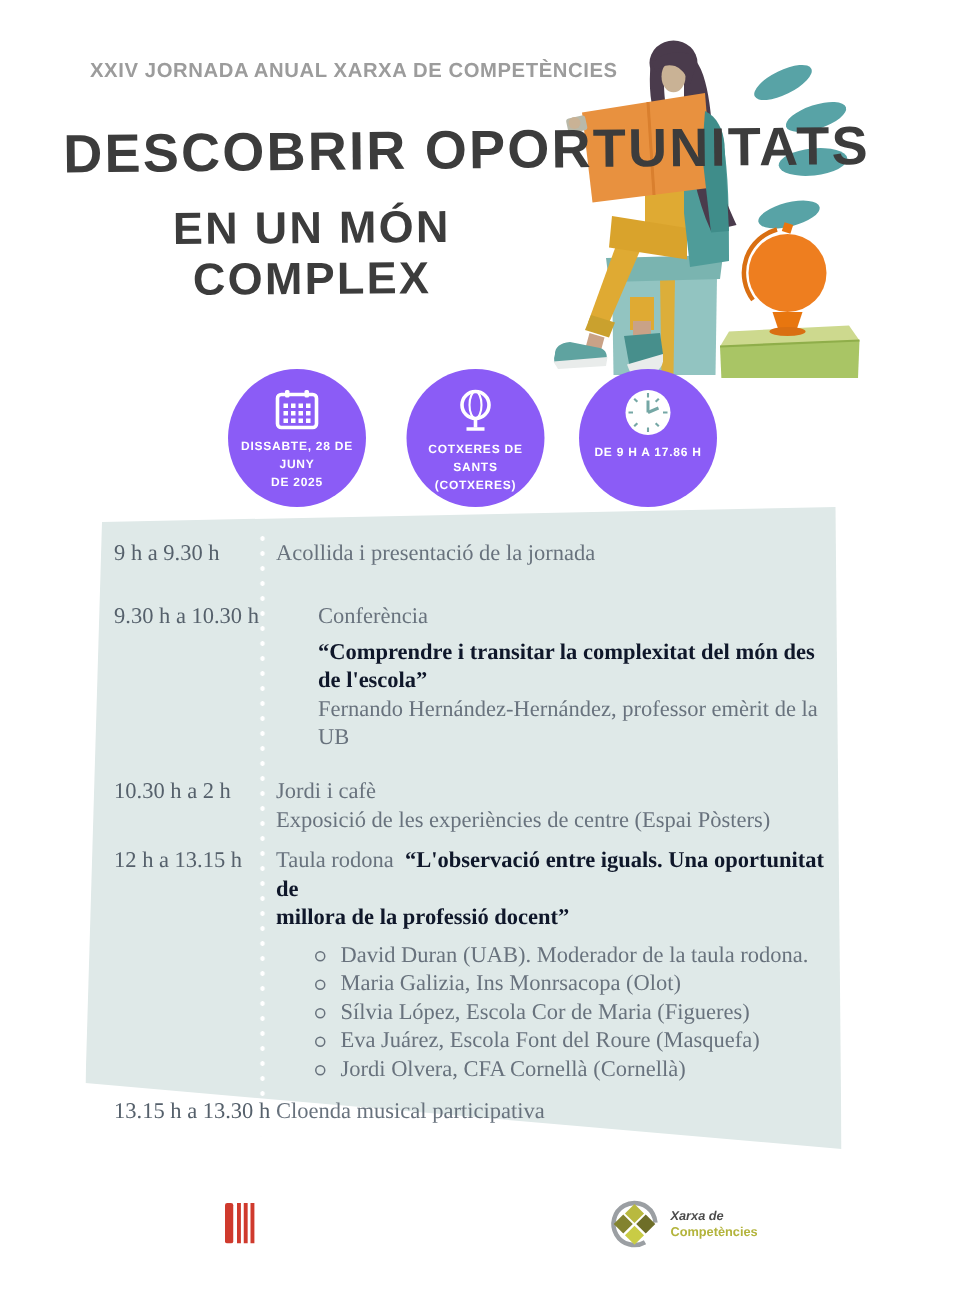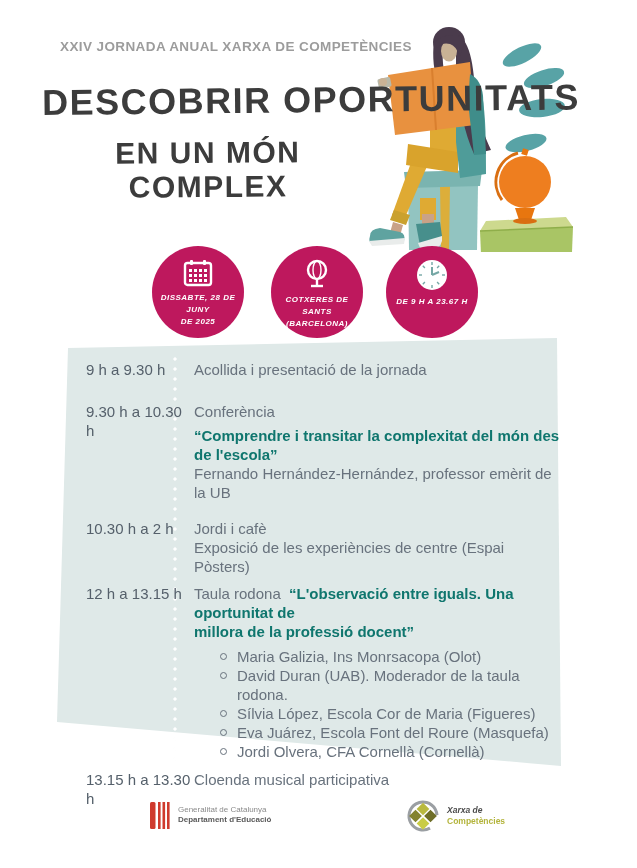--- a/index.html
+++ b/index.html
@@ -14,41 +14,41 @@
           transform-origin:left top;}
   .title2{position:absolute;left:58px;top:136px;width:300px;text-align:center;
           font-size:30px;font-weight:bold;letter-spacing:1.5px;color:#3c3c3c;z-index:5;
           transform:rotate(-.4deg);}
 
   
   .illo{position:absolute;left:352px;top:22px;width:250px;height:230px;z-index:2;}
 
   
   .badge{position:absolute;top:246px;width:92px;height:92px;border-radius:50%;
-         background:#be185d;color:#fff;text-align:center;box-sizing:border-box;
-         padding-top:13px;z-index:4;font-style:italic;}
+         background:#8b5cf6;color:#fff;text-align:center;box-sizing:border-box;
+         padding-top:13px;z-index:4;}
   .badge svg{display:block;margin:0 auto;}
   .badge .btxt{margin-top:5px;font-size:8px;font-weight:bold;letter-spacing:.5px;
                line-height:1.5;}
   .badge.b1{left:152px;} .badge.b2{left:271px;} .badge.b3{left:386px;}
 
   
   .panel{position:absolute;left:40px;top:330px;width:530px;height:450px;z-index:3;}
   .panel .bg{position:absolute;inset:0;background:#dfe9e8;
              clip-path:polygon(28px 18px,517px 8px,521px 436px,17px 392px);}
   .dotline{position:absolute;left:133px;top:24px;width:4px;height:408px;
            background-image:radial-gradient(circle,#ffffff 1.5px,rgba(255,255,255,0) 1.7px);
            background-size:4px 10px;background-repeat:repeat-y;}
   .sched{position:absolute;left:36px;top:30px;width:478px;
-         font-family:Liberation Sans, sans-serif;font-size:15px;color:#68727d;margin-left:10px;}
+         font-family:Liberation Serif, serif;font-size:15px;color:#68727d;}
   .row{display:flex;align-items:flex-start;}
   .time{width:108px;flex:none;color:#55606b;line-height:19px;}
   .content{flex:1;line-height:19px;}
-  .hl{color:#0f766e;font-weight:bold;}
-  .m-r1{margin-bottom:23px;} .m-r2{margin-bottom:17px;} .m-r3{margin-bottom:8px;}
+  .hl{color:#0f172a;font-weight:bold;}
+  .m-r1{margin-bottom:23px;} .m-r2{margin-bottom:17px;gap:28px;} .m-r3{margin-bottom:8px;}
   .m-r4{margin-bottom:9px;}
   .quote-gap{margin-top:5px;}
   .bullets{margin-top:6px;}
   .bullet{display:flex;align-items:flex-start;line-height:19px;}
   .bdot{width:5px;height:5px;border:1.2px solid #68727d;border-radius:50%;
         flex:none;margin:6px 10px 0 26px;}
 
   
   .foot-gen{position:absolute;left:150px;top:802px;display:flex;align-items:flex-start;z-index:4;}
   .gen-txt{margin-left:8px;font-size:8px;line-height:1.3;padding-top:3px;}
@@ -154,42 +154,42 @@
 
   <div class="badge b2">
     <svg width="30" height="30" viewBox="0 0 30 30">
       <circle cx="15" cy="11" r="9" fill="none" stroke="#fff" stroke-width="2.4"></circle>
       <ellipse cx="15" cy="11" rx="4" ry="9" fill="none" stroke="#fff" stroke-width="1.4"></ellipse>
       <line x1="15" y1="20" x2="15" y2="26" stroke="#fff" stroke-width="2.4"></line>
       <line x1="9" y1="27" x2="21" y2="27" stroke="#fff" stroke-width="2.4"></line>
     </svg>
     <div class="btxt">
       <div>COTXERES DE SANTS</div>
-      <div>(BARCELONA)</div>
+      <div>(COTXERES)</div>
     </div>
   </div>
 
   <div class="badge b3">
     <svg width="32" height="32" viewBox="0 0 32 32">
       <circle cx="16" cy="16" r="15" fill="#fff"></circle>
       <g stroke="#75a7a5" stroke-width="1.4">
         <line x1="16" y1="3" x2="16" y2="6"></line>
           <line x1="16" y1="26" x2="16" y2="29"></line>
         <line x1="3" y1="16" x2="6" y2="16"></line>
           <line x1="26" y1="16" x2="29" y2="16"></line>
         <line x1="6.8" y1="6.8" x2="8.9" y2="8.9"></line>
           <line x1="23.2" y1="6.8" x2="21.1" y2="8.9"></line>
         <line x1="6.8" y1="25.2" x2="8.9" y2="23.1"></line>
           <line x1="23.2" y1="25.2" x2="21.1" y2="23.1"></line>
       </g>
       <line x1="16" y1="16" x2="16" y2="8" stroke="#75a7a5" stroke-width="2"></line>
       <line x1="16" y1="16" x2="23" y2="13" stroke="#75a7a5" stroke-width="2"></line>
     </svg>
     <div class="btxt">
-      <div>DE 9 H A 23.67 H</div>
+      <div>DE 9 H A 17.86 H</div>
     </div>
   </div>
 
   <div class="panel">
     <div class="bg"></div>
     <div class="dotline"></div>
     <div class="sched">
 
       <div class="row m-r1">
         <div class="time">9 h a 9.30 h</div>
@@ -214,25 +214,25 @@
       </div>
 
       <div class="row m-r4">
         <div class="time">12 h a 13.15 h</div>
         <div class="content">
           <div><span>Taula rodona</span>&nbsp; <span class="hl">“L'observació entre iguals. Una oportunitat de</span></div>
           <div class="hl">millora de la professió docent”</div>
           <div class="bullets">
             <div class="bullet">
                 <span class="bdot"></span>
+                <span>David Duran (UAB). Moderador de la taula rodona.</span>
+              </div>
+            <div class="bullet">
+                <span class="bdot"></span>
                 <span>Maria Galizia, Ins Monrsacopa (Olot)</span>
-              </div>
-            <div class="bullet">
-                <span class="bdot"></span>
-                <span>David Duran (UAB). Moderador de la taula rodona.</span>
               </div>
             <div class="bullet">
                 <span class="bdot"></span>
                 <span>Sílvia López, Escola Cor de Maria (Figueres)</span>
               </div>
             <div class="bullet">
                 <span class="bdot"></span>
                 <span>Eva Juárez, Escola Font del Roure (Masquefa)</span>
               </div>
             <div class="bullet">
@@ -251,24 +251,20 @@
     </div>
   </div>
 
   <div class="foot-gen">
     <svg width="20" height="27" viewBox="0 0 20 27">
       <rect x="0" y="0" width="5.5" height="27" rx="1.5" fill="#cf3a2d"></rect>
       <rect x="8" y="0" width="2.6" height="27" fill="#cf3a2d"></rect>
       <rect x="12.5" y="0" width="2.6" height="27" fill="#cf3a2d"></rect>
       <rect x="17" y="0" width="2.6" height="27" fill="#cf3a2d"></rect>
     </svg>
-    <div class="gen-txt">
-      <div class="gen-l1">Generalitat de Catalunya</div>
-      <div class="gen-l2">Departament d'Educació</div>
-    </div>
   </div>
 
   <div class="foot-xar">
     <svg width="34" height="34" viewBox="0 0 34 34">
       <circle cx="17" cy="17" r="14" fill="none" stroke="#9b9fa3" stroke-width="3" stroke-dasharray="72 16" transform="rotate(60 17 17)"></circle>
       <rect x="12.5" y="5.5" width="9" height="9" fill="#b9b93f" transform="rotate(45 17 10)"></rect>
       <rect x="5" y="12.5" width="9" height="9" fill="#83832f" transform="rotate(45 9.5 17)"></rect>
       <rect x="20" y="12.5" width="9" height="9" fill="#6e6e28" transform="rotate(45 24.5 17)"></rect>
       <rect x="12.5" y="20" width="9" height="9" fill="#c9cc45" transform="rotate(45 17 24.5)"></rect>
     </svg>

